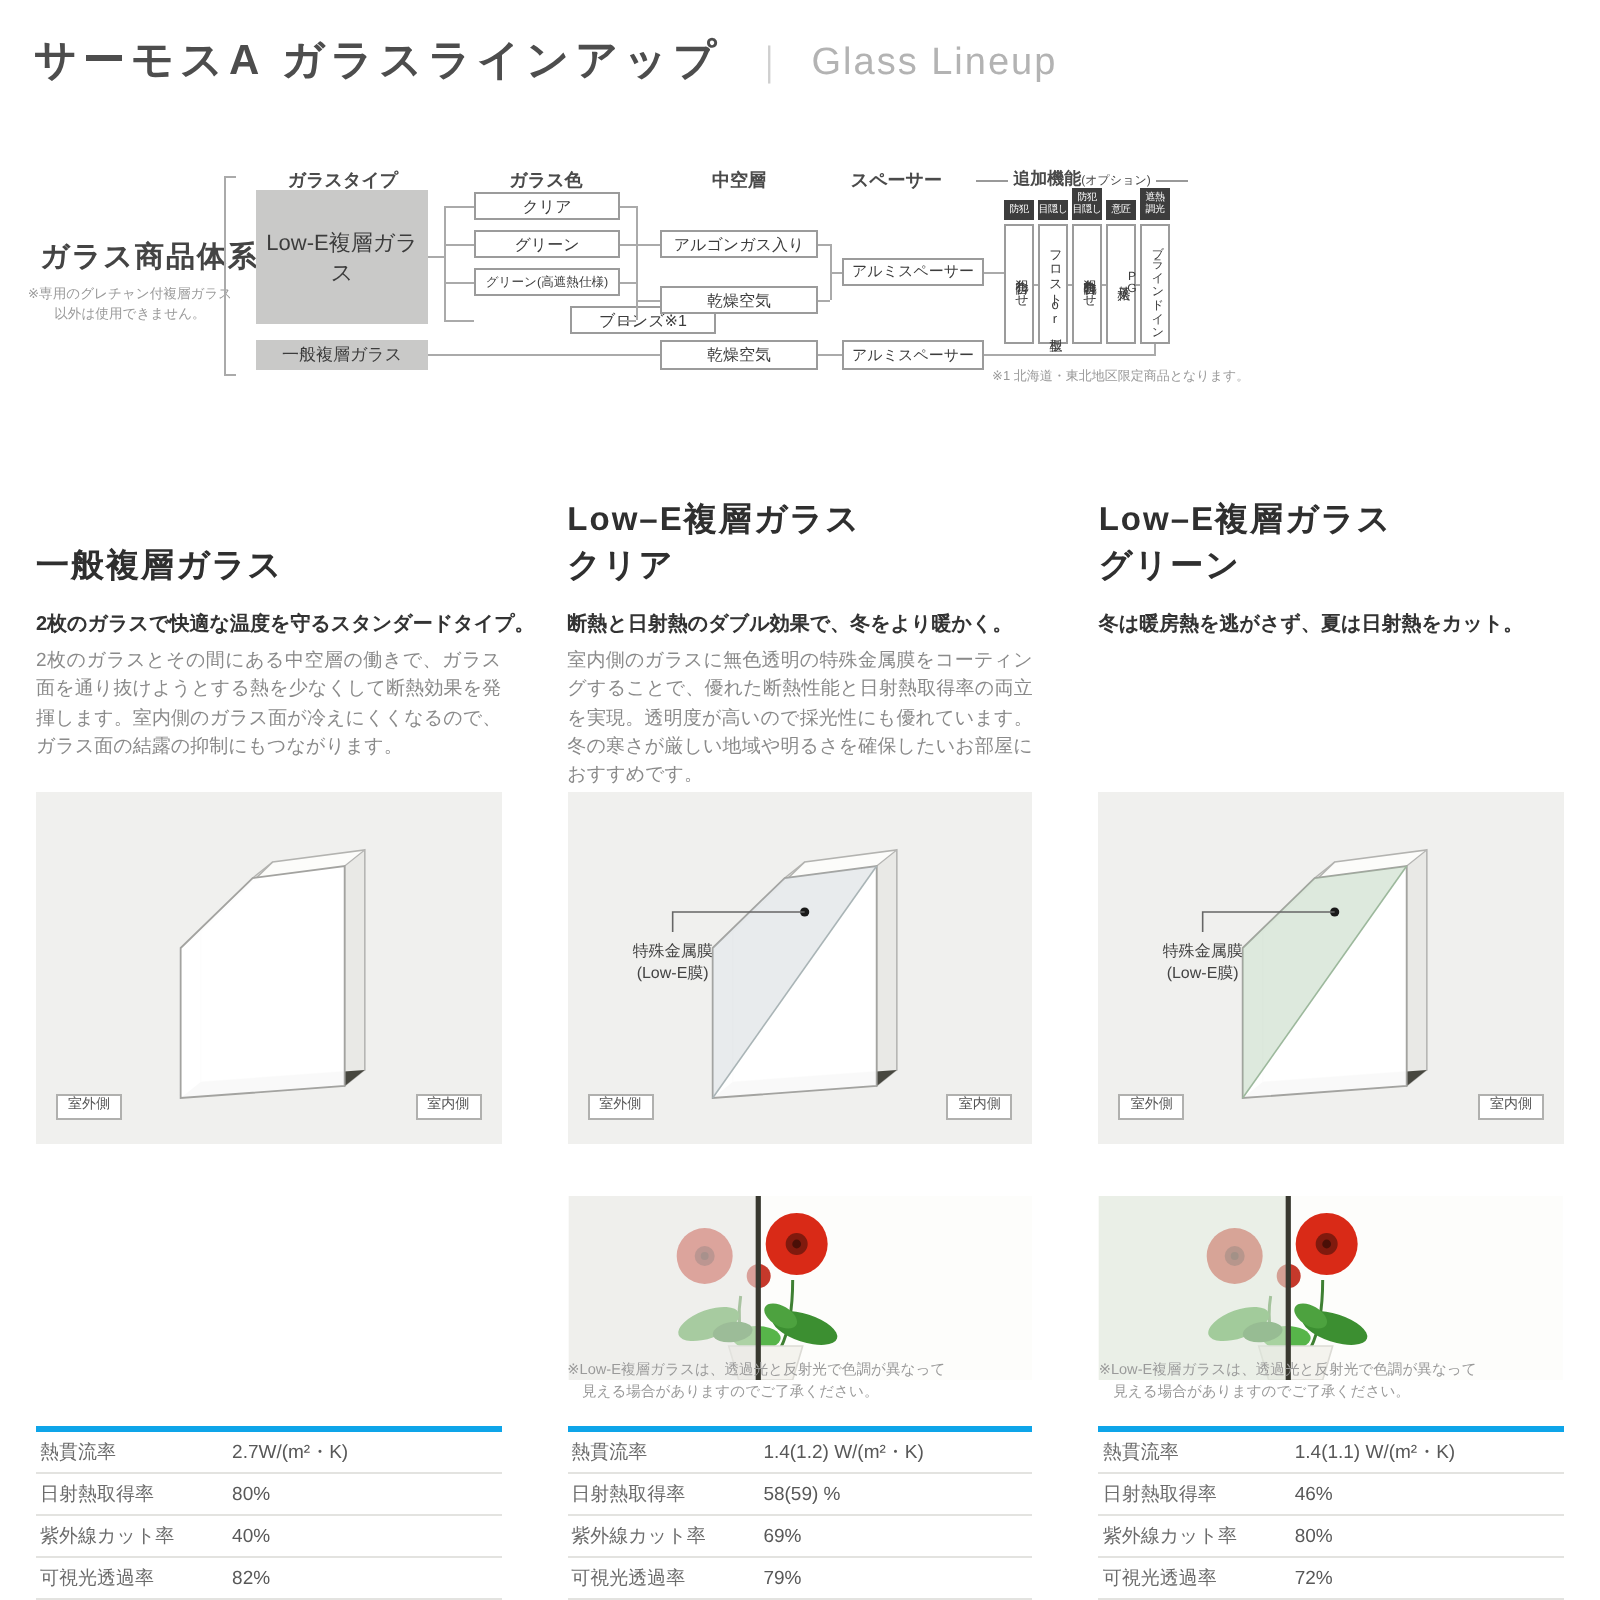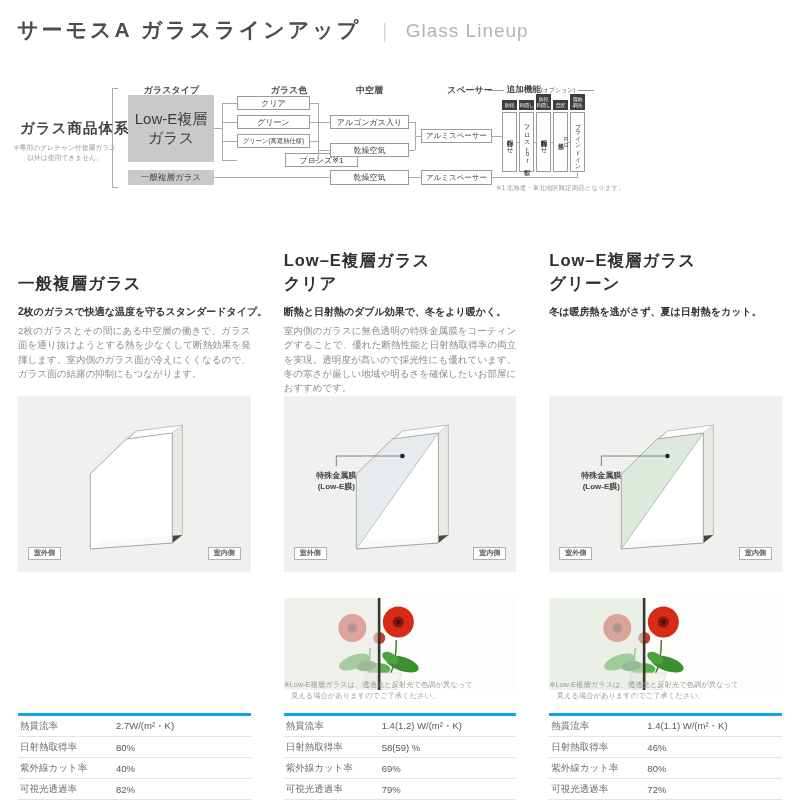--- a/index.html
+++ b/index.html
@@ -38,21 +38,21 @@
 
   
   .columns { position:absolute; top:250px; left:18px; right:18px; display:grid;
     grid-template-columns:1fr 1fr 1fr; gap:33px; }
   .col { position:relative; height:545px; }
   .p-title { position:absolute; top:0; left:0; right:0; height:44px; display:flex; align-items:flex-end;
     font-size:16.5px; font-weight:600; color:#2f2f2f; letter-spacing:1px; line-height:1.35; white-space:pre-line; }
   .p-lead { position:absolute; top:55px; left:0; font-size:10px; font-weight:bold; color:#333; white-space:nowrap;text-align:center; }
   .p-body { position:absolute; top:74px; left:0; right:0; height:58px; font-size:9.5px; line-height:1.5;
     color:#8a8a8a; text-align:justify; }
-  .p-diagram { position:absolute; top:146px; left:0; right:0; height:176px; background:#f0f0ee;font-weight:bold; }
+  .p-diagram { position:absolute; top:146px; left:0; right:0; height:176px; background:#f0f0ee; }
   .side-tag { position:absolute; bottom:12px; font-size:7px; color:#555; background:#fff;
     border:1px solid #b0b0ae; padding:1.5px 5px; line-height:1.2; }
   .side-tag.out { left:10px; } .side-tag.in { right:10px; }
   .p-photo { position:absolute; top:348px; left:0; right:0; height:92px; }
   .p-caption { position:absolute; top:430px; left:0; right:0; font-size:7.3px; color:#9a9a9a;
     line-height:1.45; white-space:pre-line; }
   .p-table { position:absolute; top:463px; left:0; right:0; }
   .spec-rows { border-top:3px solid #0ea5e9; }
   .spec-row { display:flex; align-items:center; border-bottom:1px solid #e3e3e0; padding:3.5px 2px; }
   .spec-label { width:42%; font-size:9.5px; color:#6c6c6c; }
@@ -69,30 +69,30 @@
   <span class="title-en">Glass Lineup</span>
 </div>
 
 <div class="fc">
   <div class="fc-left-title">ガラス商品体系</div>
   <div class="fc-left-note">※専用のグレチャン付複層ガラス
 以外は使用できません。</div>
   <div class="fc-bracket"></div>
 
   <div class="fc-h" style="left:129px;width:85px;">ガラスタイプ</div>
-  <div class="fc-h" style="left:250px;width:78px;">ガラス色</div>
+  <div class="fc-h" style="left:234px;width:78px;">ガラス色</div>
   <div class="fc-h" style="left:330px;width:79px;">中空層</div>
-  <div class="fc-h" style="left:433px;width:74px;">スペーサー</div>
+  <div class="fc-h" style="left:397px;width:74px;text-align:right;">スペーサー</div>
   <div class="fc-opt-h">
     <span class="oline"></span>
     <span class="otxt"><span>追加機能</span><small>(オプション)</small></span>
     <span class="oline"></span>
   </div>
 
-  <div class="fc-box fc-gray" style="left:128px;top:95px;width:86px;height:67px;font-size:15px;">Low-E複層ガラス</div>
+  <div class="fc-box fc-gray" style="left:128px;top:95px;width:86px;height:67px;font-size:11px;">Low-E複層ガラス</div>
   <div class="fc-box fc-gray" style="left:128px;top:170px;width:86px;height:15px;font-size:8.5px;">一般複層ガラス</div>
 
   <div class="fc-box fc-white" style="left:237px;top:96px;width:73px;height:14px;font-size:8px;">クリア</div>
   <div class="fc-box fc-white" style="left:237px;top:115px;width:73px;height:14px;font-size:8px;">グリーン</div>
   <div class="fc-box fc-white" style="left:237px;top:134px;width:73px;height:14px;font-size:6.3px;">グリーン(高遮熱仕様)</div>
   <div class="fc-box fc-white" style="left:237px;top:153px;width:73px;height:14px;font-size:8px;margin-left:48px;">ブロンズ※1</div>
 
   <div class="fc-box fc-white" style="left:330px;top:115px;width:79px;height:14px;font-size:8px;">アルゴンガス入り</div>
   <div class="fc-box fc-white" style="left:330px;top:143px;width:79px;height:14px;font-size:8px;">乾燥空気</div>
   <div class="fc-box fc-white" style="left:330px;top:170px;width:79px;height:15px;font-size:8px;">乾燥空気</div>

